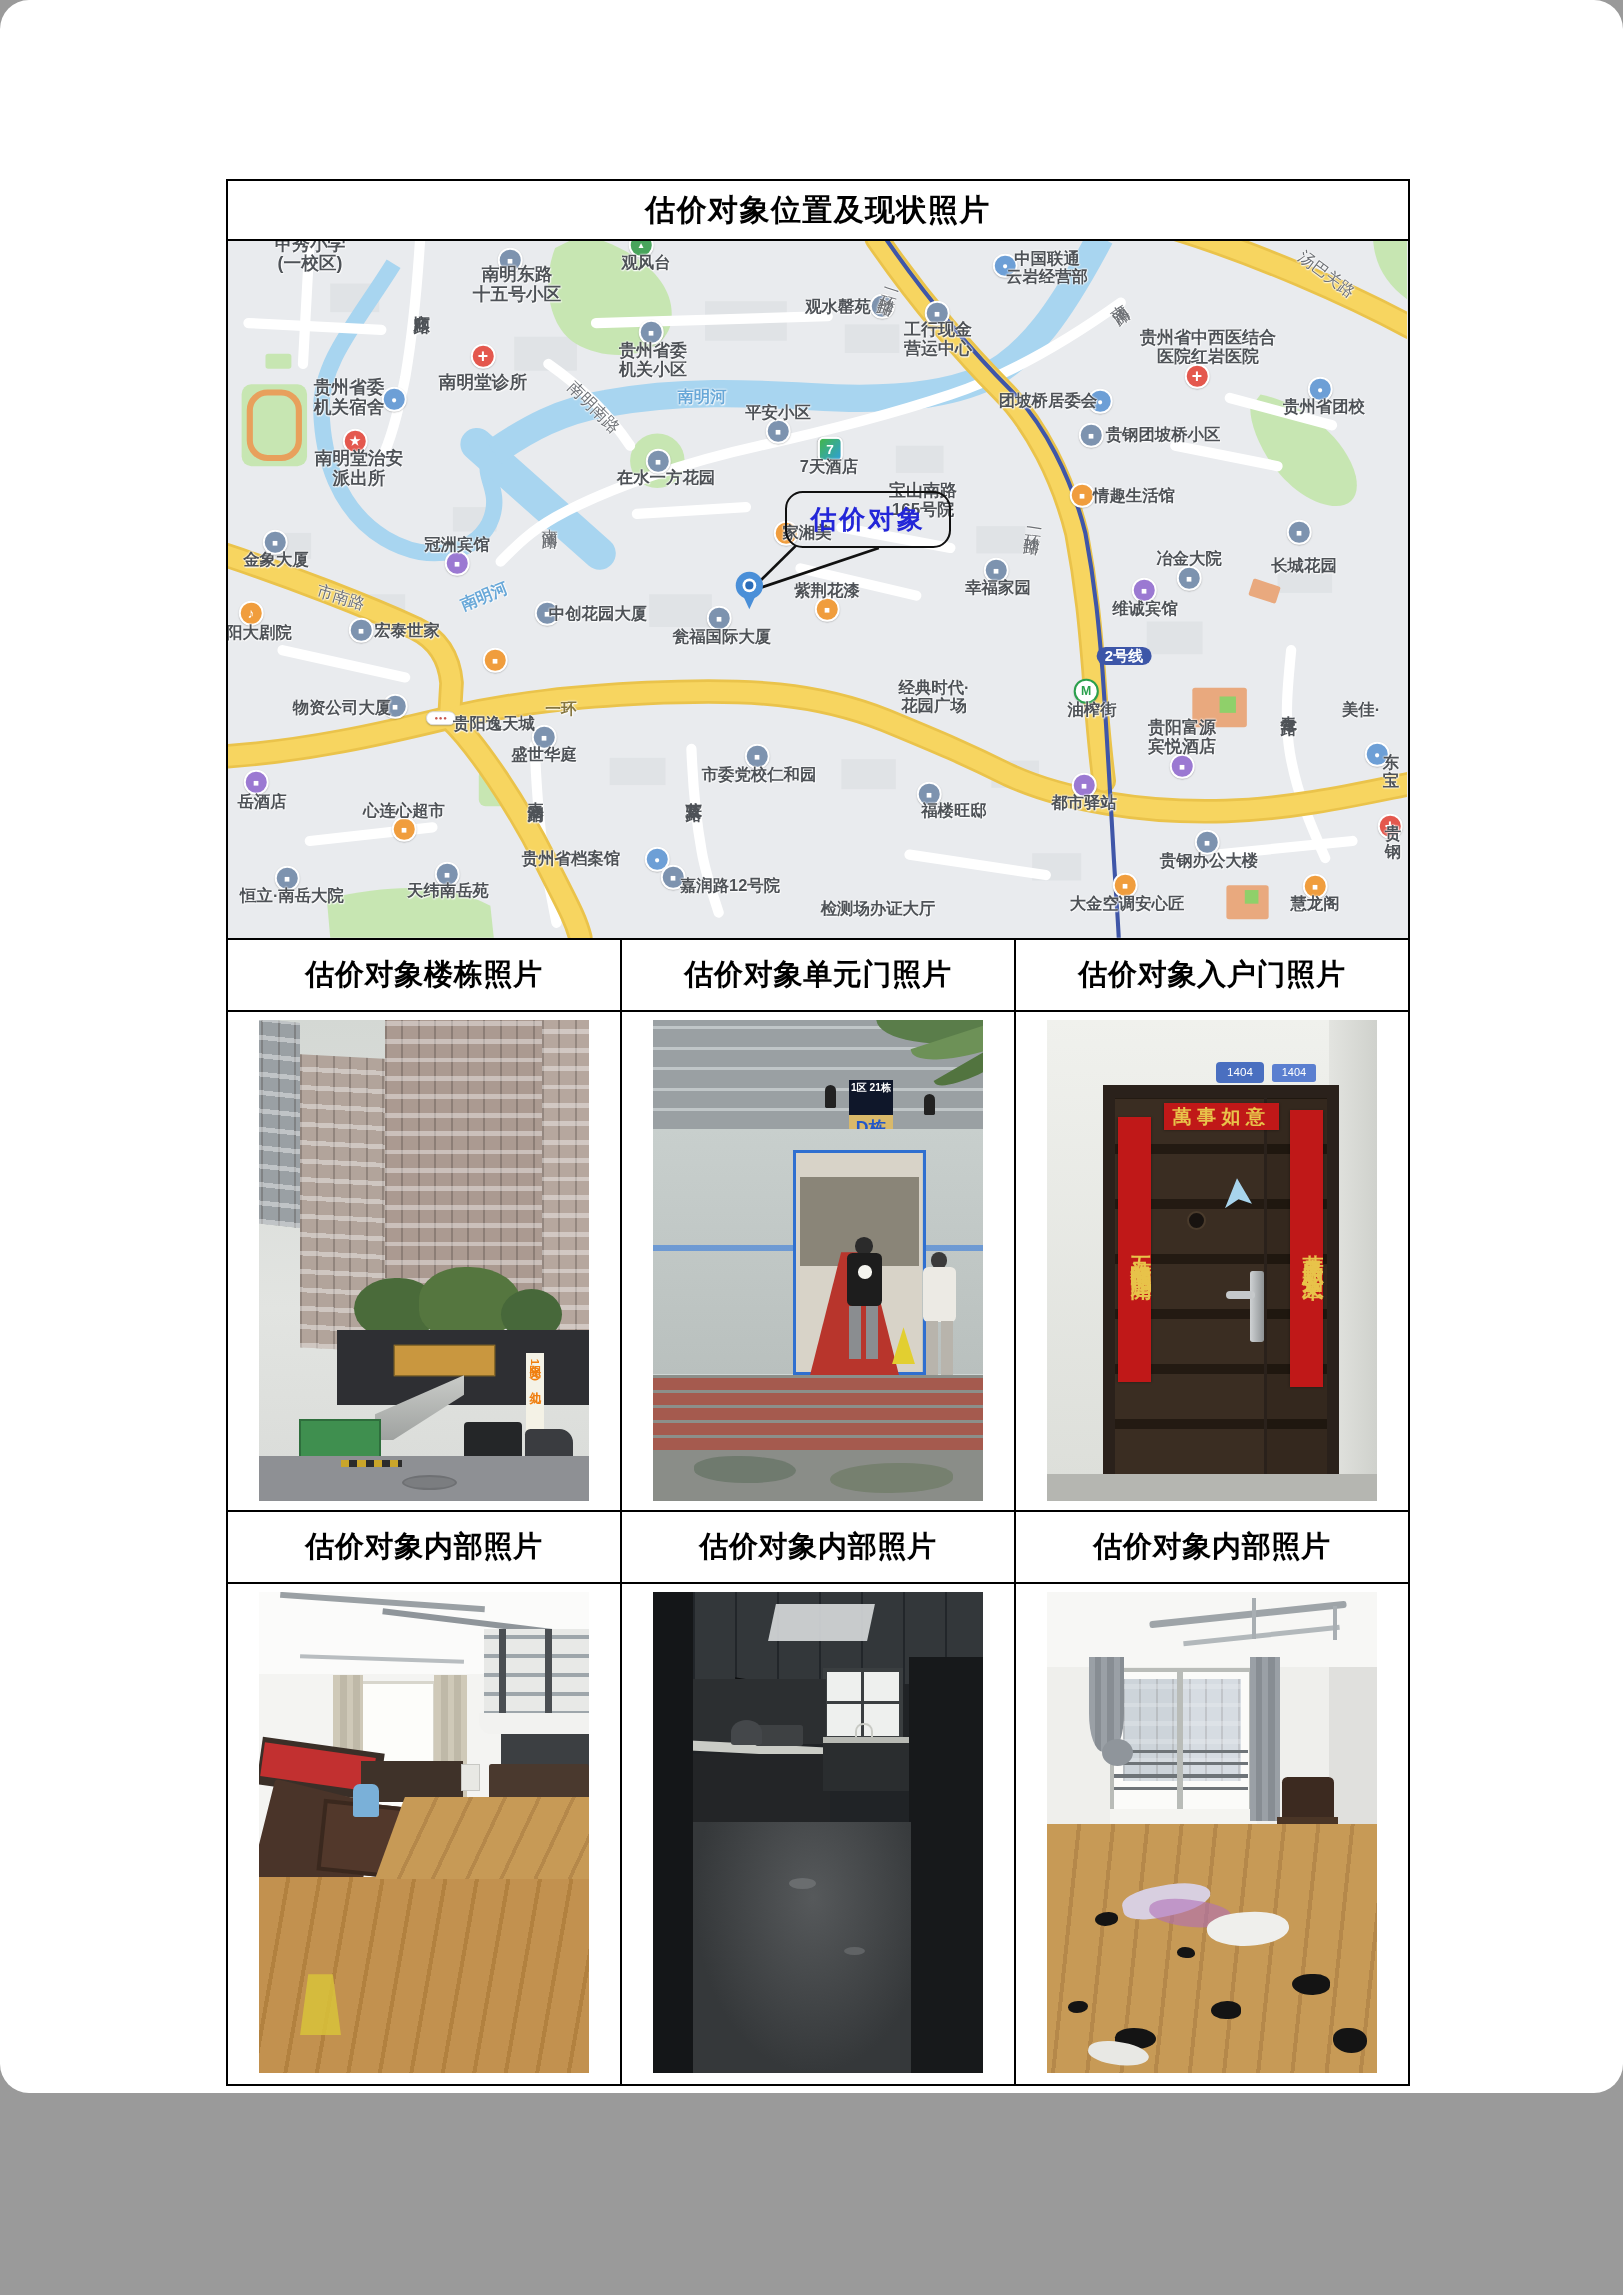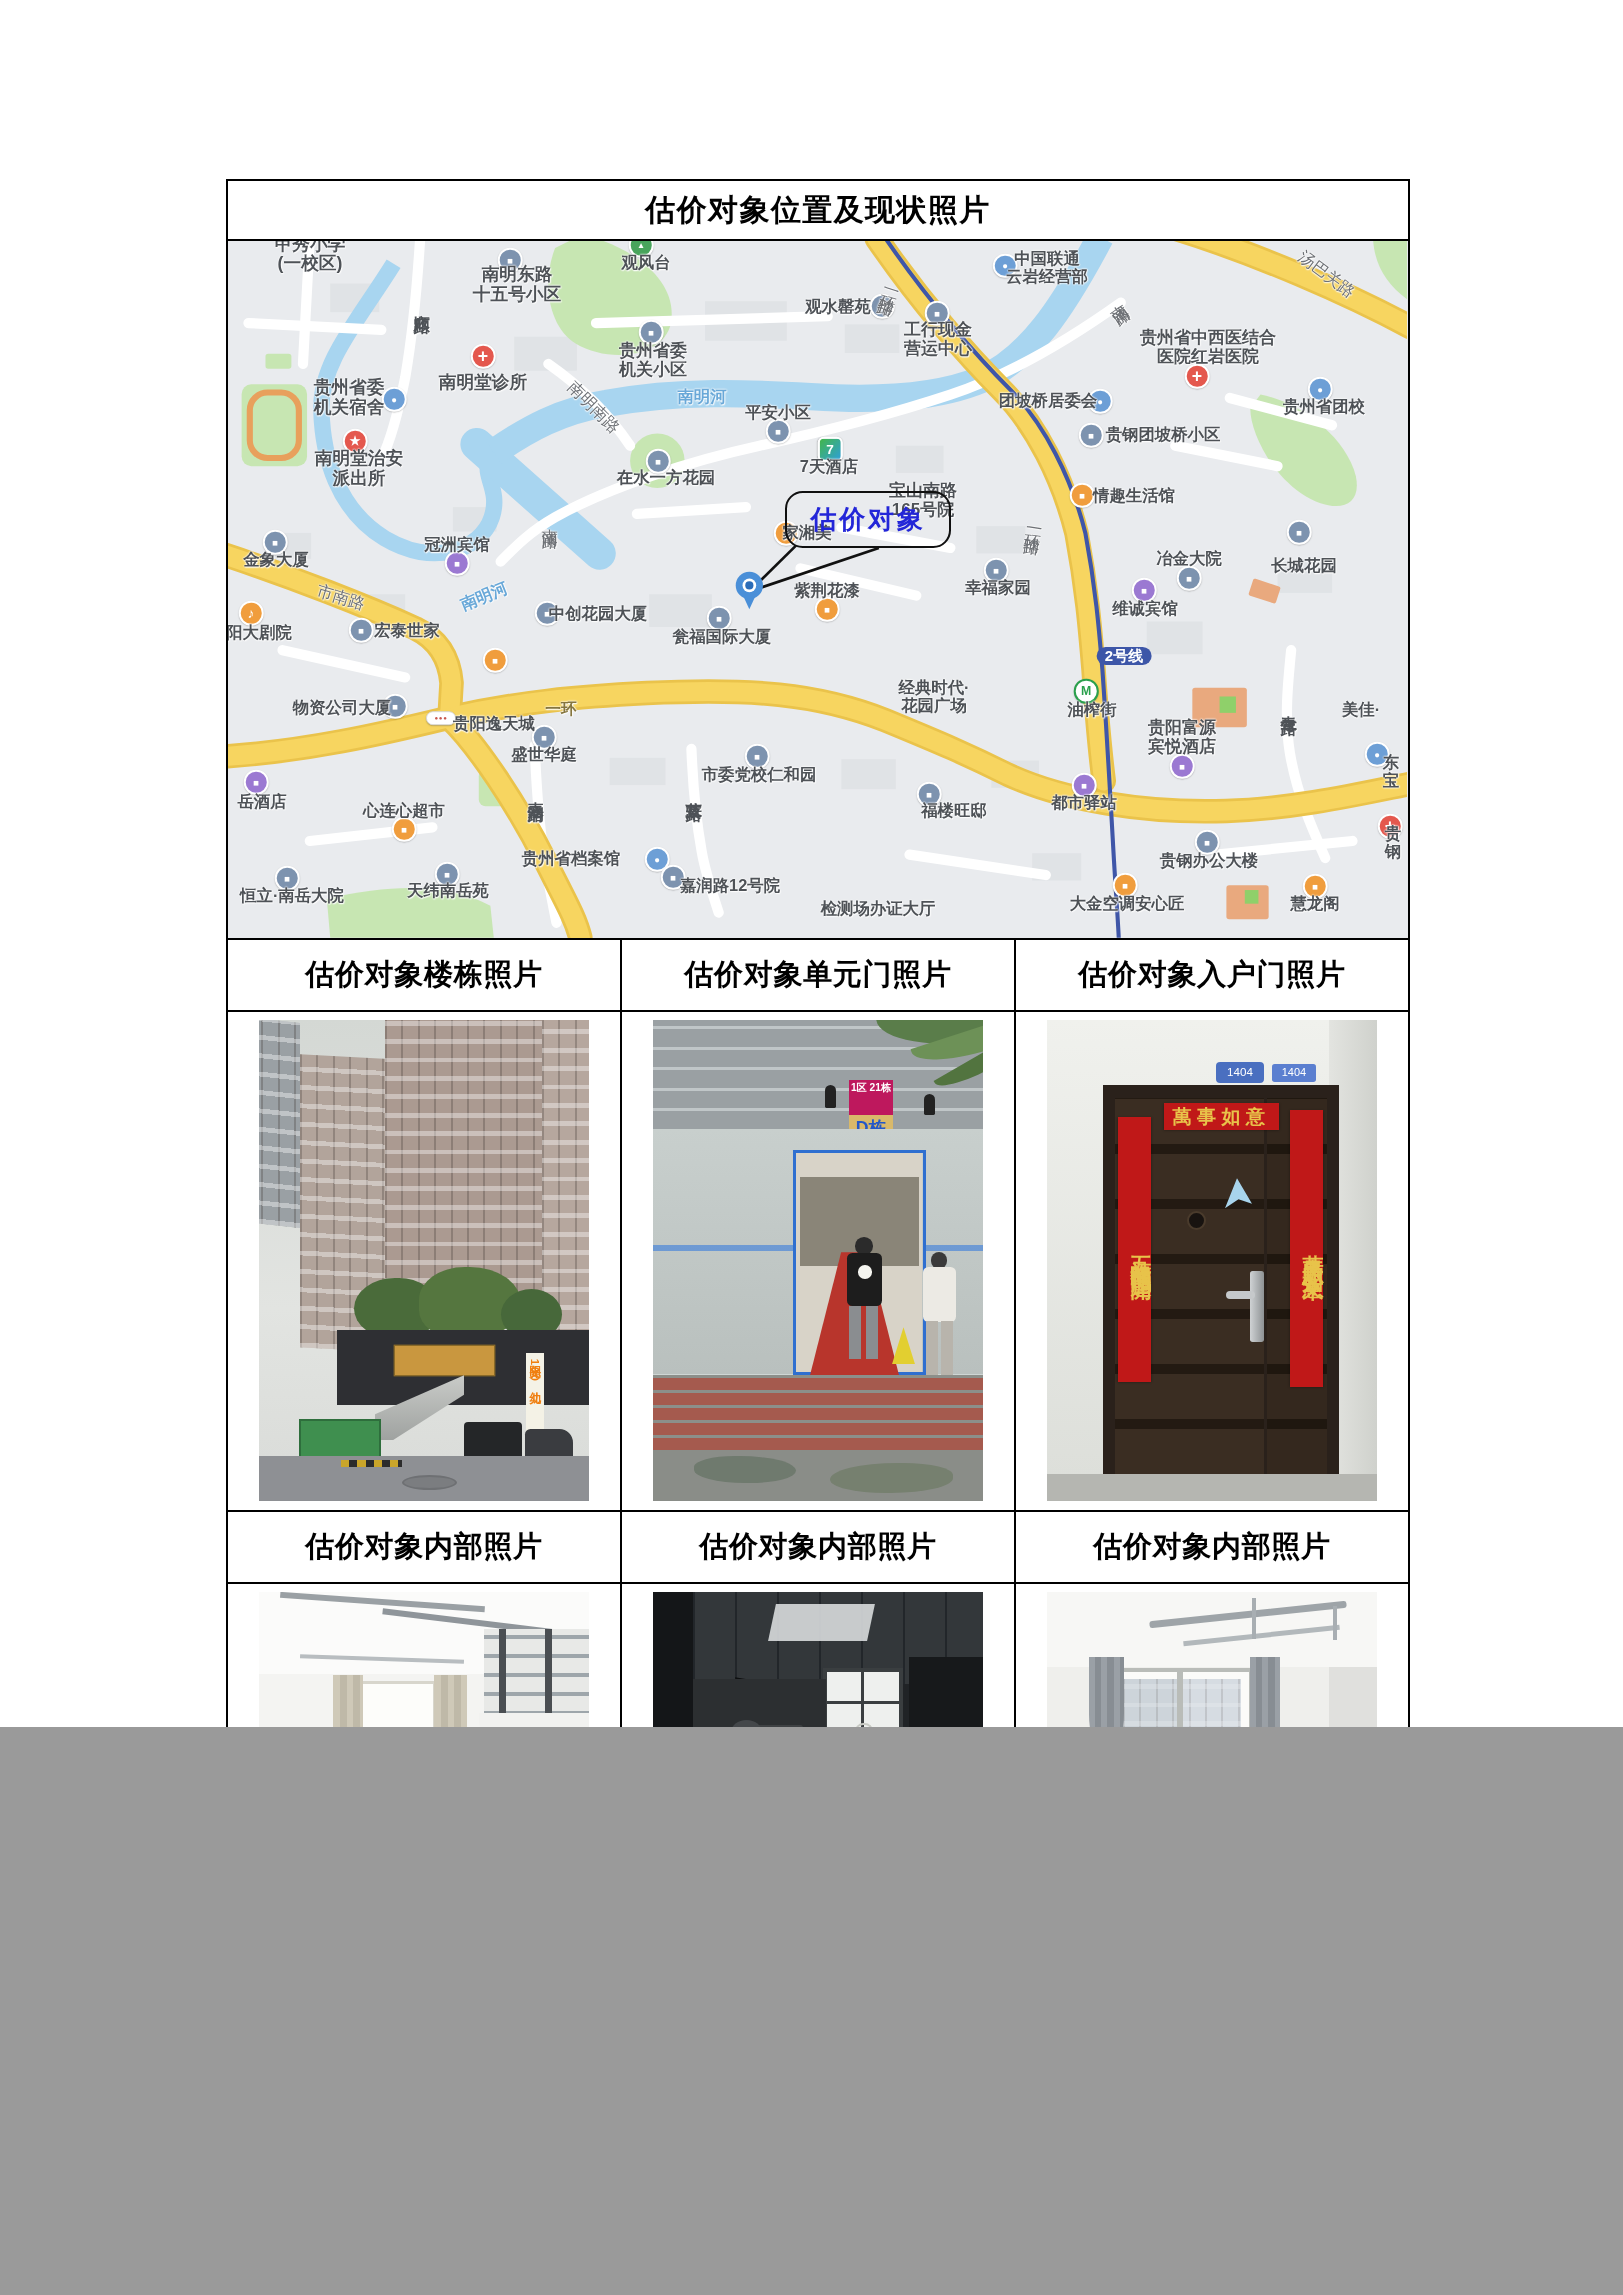--- a/index.html
+++ b/index.html
@@ -1,17 +1,17 @@
 <!DOCTYPE html>
 <html style="font-size:11px"><head>
 <meta charset="utf-8">
 <style>
   html,body{margin:0;padding:0;background:#9a9a9a;}
-  .page{position:relative;width:1623px;height:1727px;background:#fff;margin:0 auto;
-        font-family:"Liberation Serif",serif;overflow:hidden;}
+  .page{position:relative;width:1623px;height:2093px;background:#fff;margin:0 auto;
+        font-family:"Liberation Serif",serif;overflow:hidden;border-radius:29px;}
   .rtable{position:absolute;left:226px;top:179px;width:1184px;border:2.7px solid #000;box-sizing:border-box;background:#fff;}
   .title-row{height:58px;border-bottom:2px solid #000;display:flex;align-items:center;justify-content:center;
              font-size:30px;font-weight:bold;letter-spacing:1.4px;}
   .map-row{height:697px;border-bottom:2px solid #000;position:relative;overflow:hidden;background:#e9ebee;}
   .map-row svg{position:absolute;left:0;top:0;}
   #map-labels,#map-icons{position:absolute;left:0;top:0;width:100%;height:100%;}
   .heads{display:flex;height:70px;border-bottom:2px solid #000;}
   .hcell{flex:1;display:flex;align-items:center;justify-content:center;font-size:29px;font-weight:bold;
          border-right:2px solid #000;letter-spacing:0.7px;}
   .hcell:last-child{border-right:none;}
@@ -338,21 +338,21 @@
           <div class="abs" style="left:266px;top:409px;width:48px;height:37px;background:#3a3c40;border-radius:5.5px 13.6px 2.7px 2.7px;"></div>
           <div class="abs" style="left:0;top:436px;width:330px;height:45px;background:#8e9094;"></div>
           <div class="abs" style="left:143px;top:455px;width:55px;height:15px;background:#7b7d80;border-radius:50%;border:2px solid #6e7073;box-sizing:border-box;"></div>
           <div class="abs" style="left:82px;top:440px;width:61px;height:6.8px;background:repeating-linear-gradient(90deg,#caa52a 0 8.2px,#2c2c2c 8.2px 16.4px);"></div>
         </div>
       </div>
 
       <div class="pcell">
         <div class="photo" style="background:#cfd6d4;">
           <div class="abs" style="left:0;top:0;width:330px;height:109px;background:repeating-linear-gradient(0deg,#9aa0a3 0 17.7px,#c0c6c8 17.7px 20.5px);"></div>
-          <div class="abs" style="left:196px;top:60px;width:44px;height:35px;background:#be185d;color:#fff;
+          <div class="abs" style="left:196px;top:60px;width:44px;height:35px;background:#0f172a;color:#fff;
                font-family:'Liberation Sans',sans-serif;font-size:10.2px;font-weight:bold;text-align:center;line-height:1.6;">
             <span>1区 21栋</span>
           </div>
           <div class="abs" style="left:196px;top:95px;width:44px;height:27px;background:#d9b96a;color:#2458c8;
                font-family:'Liberation Sans',sans-serif;font-size:17.7px;font-weight:bold;text-align:center;line-height:27px;">
             <span>D栋</span>
           </div>
           <div class="abs" style="left:172px;top:65px;width:11px;height:23px;background:#222;border-radius:5.5px 5.5px 1.4px 1.4px;"></div>
           <div class="abs" style="left:271px;top:74px;width:11px;height:20.5px;background:#222;border-radius:5.5px 5.5px 1.4px 1.4px;"></div>
           <div class="abs" style="left:0;top:109px;width:330px;height:245px;background:linear-gradient(#c8cfcd,#b9c0be);"></div>

